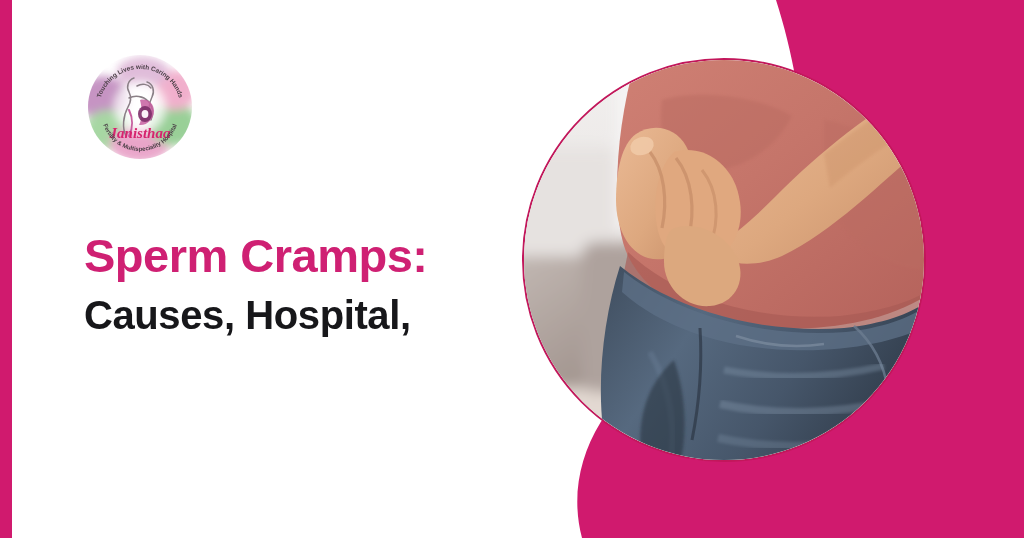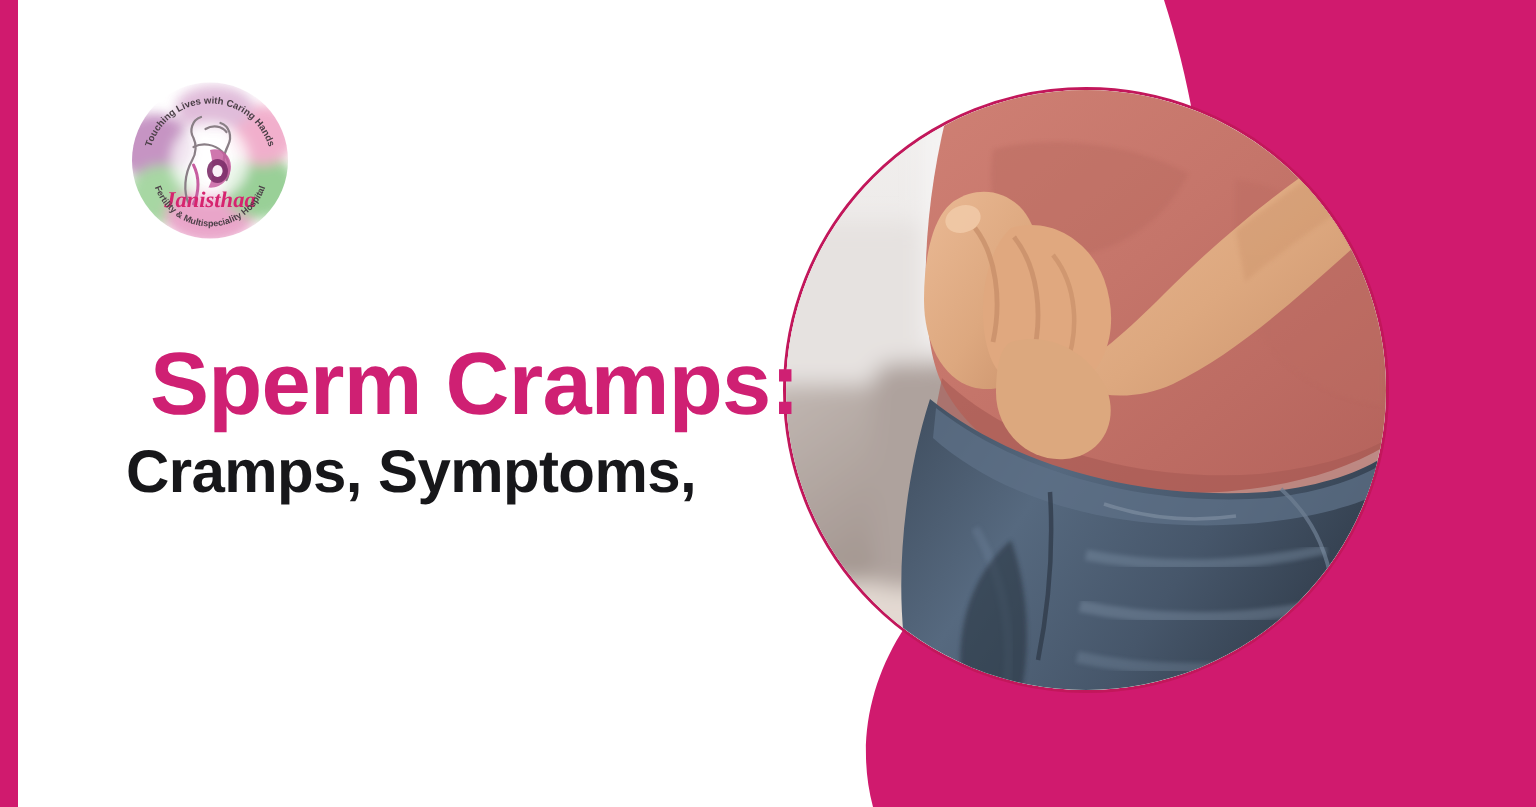--- a/index.html
+++ b/index.html
@@ -50,25 +50,25 @@
   
   .headline {
     position: absolute;
     left: 84px;
     top: 228px;
     width: 430px;
   }
   .headline-title {
     font-family: "Liberation Sans", sans-serif;
     font-weight: bold;
-    font-size: 59px;
+    font-size: 47px;
     line-height: 56px;
     letter-spacing: -0.5px;
     color: #cf2073;
-    margin: 0 0 6px 16px;
+    margin: 0 0 6px 0;
     white-space: nowrap;
   }
   .headline-sub {
     font-family: "Liberation Sans", sans-serif;
     font-weight: bold;
     font-size: 40px;
     line-height: 50px;
     letter-spacing: -0.4px;
     color: #17171a;
     margin: 0;
@@ -247,17 +247,17 @@
       </text>
       <text font-family="Liberation Sans, sans-serif" font-size="6" font-weight="bold" fill="#4a3f46">
         <textPath href="#arcBottom" startOffset="50%" text-anchor="middle">Fertility &amp; Multispeciality Hospital</textPath>
       </text>
     </svg>
   </div>
 
   <div class="headline">
     <h1 class="headline-title">Sperm Cramps:</h1>
     <h2 class="headline-sub">
-      <span class="sub-line">Cramps, Symptoms,</span>
+      <span class="sub-line">Causes, Hospital,</span>
     </h2>
   </div>
 
 </div>
 
 </body></html>

